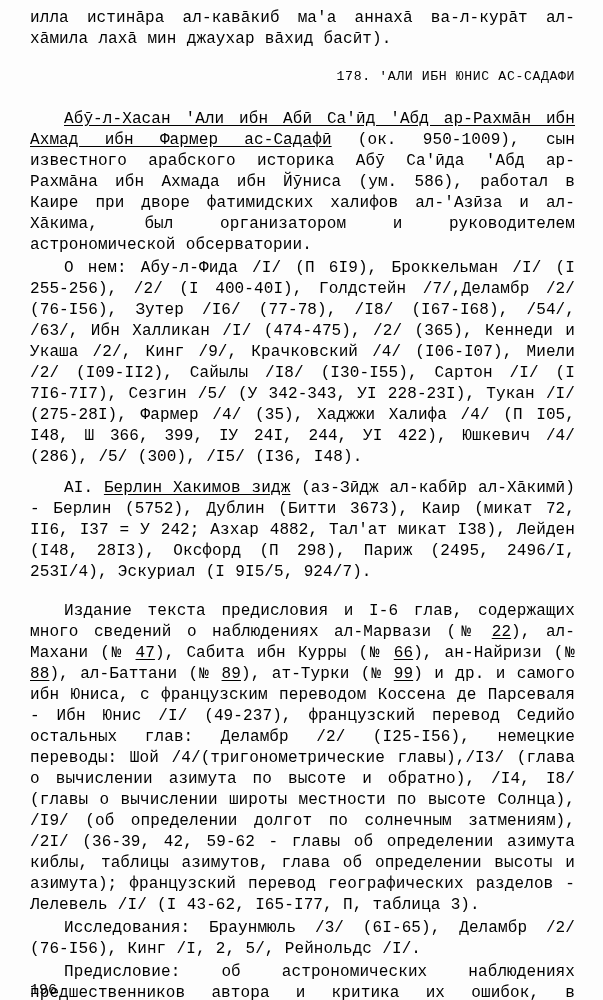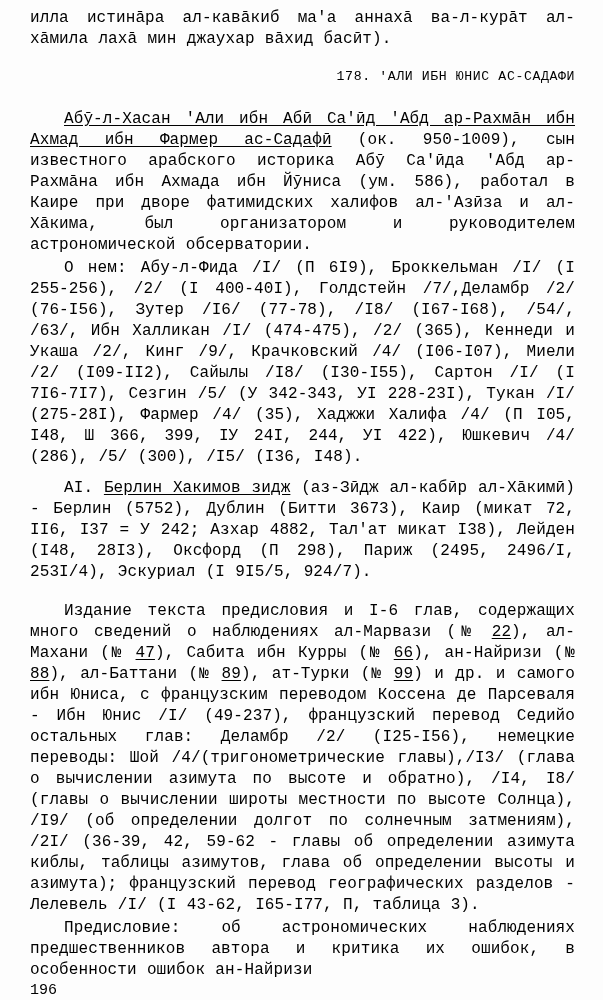--- a/index.html
+++ b/index.html
@@ -78,18 +78,19 @@
 
     <div class="section-title">178.  'АЛИ ИБН ЮНИС АС-САДАФИ</div>
 
     <p class="para block"><u>Абӯ-л-Хасан 'Али ибн Абӣ Са'ӣд 'Абд ар-Рахмāн ибн Ахмад ибн Фармер ас-Садафӣ</u><span> (ок. 950-1009), сын известного арабского историка Абӯ Са'ӣда 'Абд ар-Рахмāна ибн Ахмада ибн Йӯниса (ум. 586), работал в Каире при дворе фатимидских халифов ал-'Азӣза и ал-Хāкима, был организатором и руководителем астрономической обсерватории.</span></p>
     <p class="para block"><span>О нем: Абу-л-Фида /I/ (П 6I9), Броккельман /I/ (I 255-256), /2/ (I 400-40I), Голдстейн /7/,Деламбр /2/ (76-I56), Зутер /I6/ (77-78), /I8/ (I67-I68), /54/, /63/, Ибн Халликан /I/ (474-475), /2/ (365), Кеннеди и Укаша /2/, Кинг /9/, Крачковский /4/ (I06-I07), Миели /2/ (I09-II2), Сайылы /I8/ (I30-I55), Сартон /I/ (I 7I6-7I7), Сезгин /5/ (У 342-343, УI 228-23I), Тукан /I/ (275-28I), Фармер /4/ (35), Хаджжи Халифа /4/ (П I05, I48, Ш 366, 399, IУ 24I, 244, УI 422), Юшкевич /4/ (286), /5/ (300), /I5/ (I36, I48).</span></p>
     <div class="spacer"></div>
     <p class="para block"><span>АI. </span><u>Берлин Хакимов зидж</u><span> (аз-Зӣдж ал-кабӣр ал-Хāкимӣ) - Берлин (5752), Дублин (Битти 3673), Каир (микат 72, II6, I37 = У 242; Азхар 4882, Тал'ат микат I38), Лейден (I48, 28I3), Оксфорд (П 298), Париж (2495, 2496/I, 253I/4), Эскуриал (I 9I5/5, 924/7).</span></p>
     <div class="spacer"></div>
     <div class="spacer"></div>
     <p class="para block"><span>Издание текста предисловия и I-6 глав, содержащих много сведений о наблюдениях ал-Марвази (№ </span><u>22</u><span>), ал-Махани (№ </span><u>47</u><span>), Сабита ибн Курры (№ </span><u>66</u><span>), ан-Найризи (№ </span><u>88</u><span>), ал-Баттани (№ </span><u>89</u><span>), ат-Турки (№ </span><u>99</u><span>) и др. и самого ибн Юниса, с французским переводом Коссена де Парсеваля - Ибн Юнис /I/ (49-237), французский перевод Седийо остальных глав: Деламбр /2/ (I25-I56), немецкие переводы: Шой /4/(тригонометрические главы),/I3/ (глава о вычислении азимута по высоте и обратно), /I4, I8/ (главы о вычислении широты местности по высоте Солнца), /I9/ (об определении долгот по солнечным затмениям), /2I/ (36-39, 42, 59-62 - главы об определении азимута киблы, таблицы азимутов, глава об определении высоты и азимута); французский перевод географических разделов - Лелевель /I/ (I 43-62, I65-I77, П, таблица 3).</span></p>
+    <p class="para block"><span>Исследования: Браунмюль /3/ (6I-65), Деламбр /2/ (76-I56), Кинг /I, 2, 5/, Рейнольдс /I/.</span></p>
     <p class="para block"><span>Предисловие: об астрономических наблюдениях предшественников автора и критика их ошибок, в особенности ошибок ан-Найризи</span></p>
 
   </div>
 
   <div class="page-num">196</div>
 </div>
 
 </body></html>

